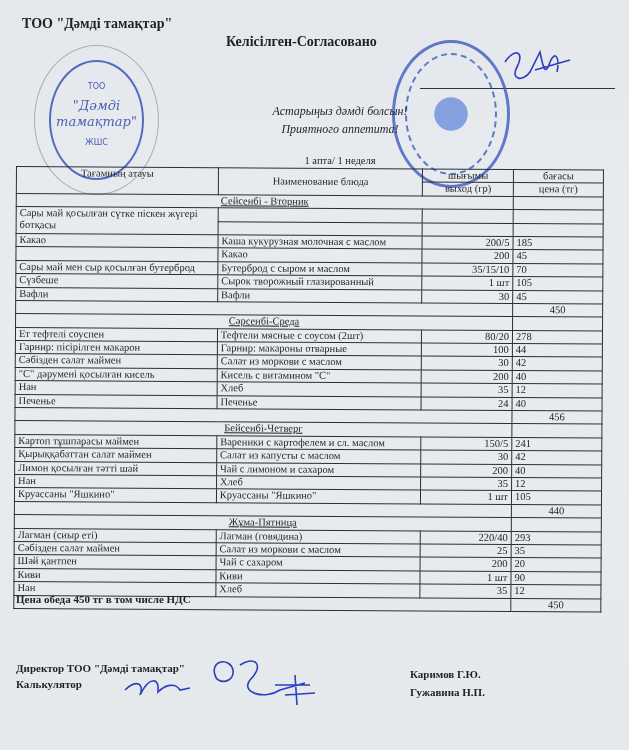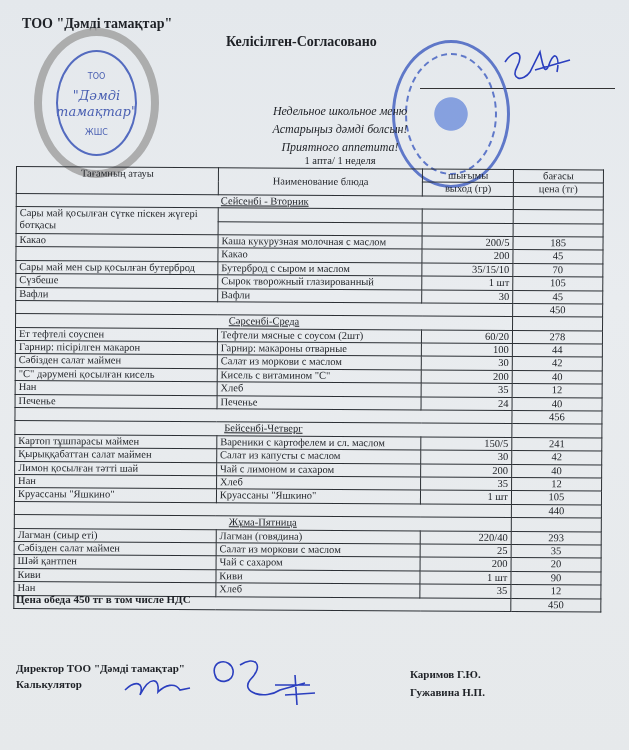--- a/index.html
+++ b/index.html
@@ -12,22 +12,22 @@
   }
   .abs { position: absolute; }
   .header-left { left: 22px; top: 16px; font-size: 14px; font-weight: bold; }
   .header-right { left: 226px; top: 32px; font-size: 14px; font-weight: bold; line-height: 19px; }
   .header-line { left: 420px; top: 88px; width: 195px; border-top: 1px solid #333; }
   .italic-block { left: 230px; top: 102px; width: 220px; text-align: center; font-style: italic; font-size: 12px; line-height: 18px; }
   .week { left: 250px; top: 155px; width: 180px; text-align: center; font-size: 10.5px; }
 
   
   .stamp-left {
-    left: 34px; top: 28px; width: 125px; height: 150px;
-    border: 8px solid #a3a3a3; border-radius: 50%;
+    left: 34px; top: 45px; width: 125px; height: 150px;
+    border: 1px solid #a3a3a3; border-radius: 50%;
     box-sizing: border-box; opacity: .85;
   }
   .stamp-left::after {
     content: ""; position: absolute; left: 14px; top: 14px; right: 14px; bottom: 14px;
     border: 2px solid #3b56b8; border-radius: 50%;
   }
   .stamp-left-text {
     position: absolute; left: 0; right: 0; text-align: center; color: #2f48a8;
     font-family: "DejaVu Sans", sans-serif;
   }
@@ -48,21 +48,21 @@
     border-collapse: collapse; font-size: 10.5px; transform: rotate(0.35deg); transform-origin: left top;
   }
   .menu-table td, .menu-table th {
     border: 1px solid #2c3035; padding: 0 3px; height: 12.4px; line-height: 12px; vertical-align: top;
     font-weight: normal;
   }
   .menu-table th { text-align: center; }
   .c1 { width: 202px; }
   .c2 { width: 205px; }
   .c3 { width: 86px; text-align: right; }
-  .c4 { width: 86px; text-align: center; }
+  .c4 { width: 86px; text-align: left; }
   .day td { text-align: center; text-decoration: underline; }
   .total td.c4 { text-align: center; }
 
   .footer-note { left: 16px; top: 593px; font-size: 11px; font-weight: bold; text-align: right; }
   .sign-block { left: 16px; top: 660px; font-size: 11px; font-weight: bold; line-height: 16px; }
   .names-block { left: 410px; top: 665px; font-size: 11px; font-weight: bold; line-height: 18px; }
   .sig { stroke: #2b3fbf; fill: none; stroke-width: 1.6; }
 </style>
 </head>
 <body>
@@ -78,21 +78,20 @@
   <div class="stamp-left-text" style="top:52px;font-size:13px;font-style:italic;font-family:'DejaVu Serif',serif;">"Дәмді</div>
   <div class="stamp-left-text" style="top:68px;font-size:13px;font-style:italic;font-family:'DejaVu Serif',serif;">тамақтар"</div>
   <div class="stamp-left-text" style="top:92px;font-size:8px;">ЖШС</div>
 </div>
 <div class="abs stamp-right"></div>
 <svg class="abs" style="left:495px;top:42px" width="80" height="50">
   <path class="sig" d="M10 20 C20 5 30 10 22 25 C15 38 28 40 35 30 L45 10 C48 25 50 35 55 20 C60 8 65 15 62 30 M40 28 L75 18"></path>
 </svg>
 
 <div class="abs italic-block">
-  <div>Недельное школьное меню</div>
   <div>Астарыңыз дәмді болсын!</div>
   <div>Приятного аппетита!</div>
 </div>
 <div class="abs week">1 апта/ 1 неделя</div>
 
 <table class="abs menu-table">
   <tbody>
       <tr>
     <th class="c1" rowspan="2">Тағамның атауы</th>
     <th class="c2" rowspan="2" style="vertical-align:middle">Наименование блюда</th>
@@ -154,21 +153,21 @@
         <td class="c4">450</td>
       </tr>
 
   <tr class="day">
         <td colspan="3">Сәрсенбі-Среда</td>
         <td class="c4"></td>
       </tr>
   <tr>
         <td class="c1">Ет тефтелі соуспен</td>
         <td class="c2">Тефтели мясные с соусом (2шт)</td>
-        <td class="c3">60/20</td>
+        <td class="c3">80/20</td>
         <td class="c4">278</td>
       </tr>
   <tr>
         <td class="c1">Гарнир: пісірілген макарон</td>
         <td class="c2">Гарнир: макароны отварные</td>
         <td class="c3">100</td>
         <td class="c4">44</td>
       </tr>
   <tr>
         <td class="c1">Сәбізден салат маймен</td>

